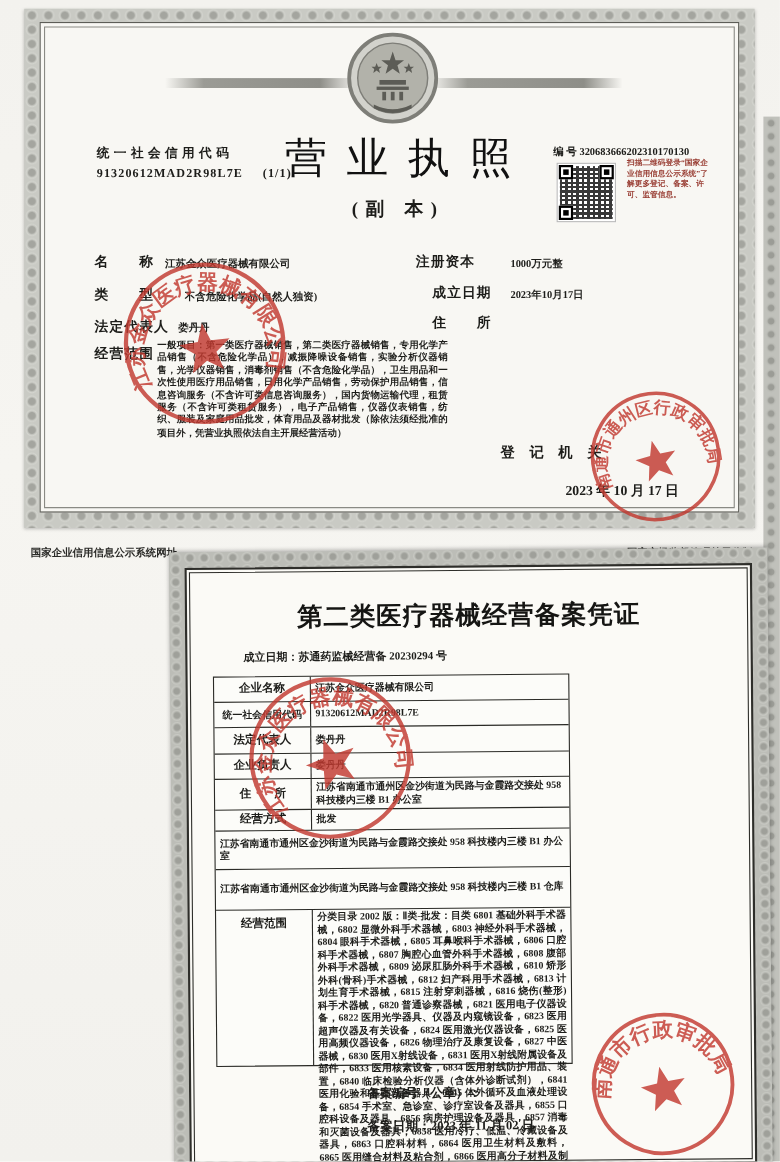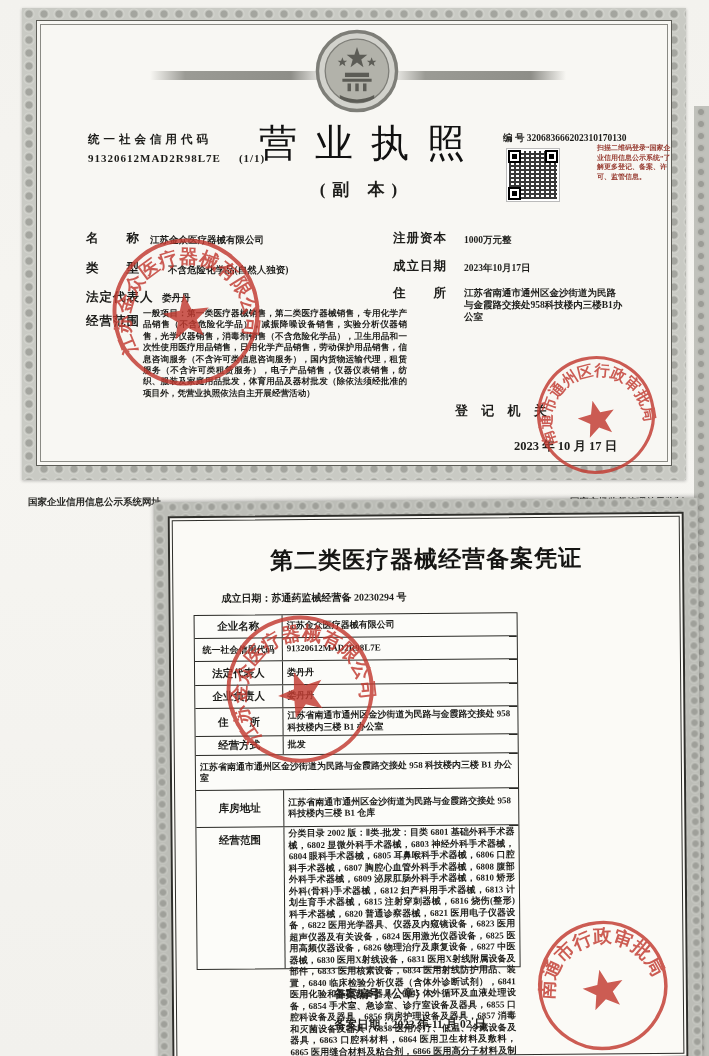--- a/index.html
+++ b/index.html
@@ -142,42 +142,41 @@
   <div class="abs big-title" style="left:170px; top:110px; width:340px;">营业执照</div>
   <div class="abs sub-title" style="left:170px; top:170px; width:340px;">(副 本)</div>
 
   <div class="abs serial" style="left:481px; top:124px;">编 号 320683666202310170130</div>
   <div class="abs qr" style="left:484px; top:140px;">
     <div class="qr-noise"></div>
     <div class="finder" style="left:1px; top:1px;"></div>
     <div class="finder" style="right:1px; top:1px;"></div>
     <div class="finder" style="left:1px; bottom:1px;"></div>
   </div>
-  <div class="abs qr-caption" style="left:575px; top:136px;">扫描二维码登录“国家企业信用信息公示系统”了解更多登记、备案、许可、监管信息。</div>
+  <div class="abs qr-caption" style="left:548px; top:136px;">扫描二维码登录“国家企业信用信息公示系统”了解更多登记、备案、许可、监管信息。</div>
 
   <div class="abs f-label" style="left:64px; top:222px;">名　　称</div>
   <div class="abs f-value" style="left:128px; top:226px;">江苏金众医疗器械有限公司</div>
 
   <div class="abs f-label" style="left:64px; top:252px;">类　　型</div>
   <div class="abs f-value" style="left:146px; top:256px;">不含危险化学品(自然人独资)</div>
 
   <div class="abs f-label" style="left:64px; top:281px;">法定代表人</div>
   <div class="abs f-value" style="left:140px; top:284px;">娄丹丹</div>
 
   <div class="abs f-label" style="left:64px; top:305px;">经营范围</div>
   <div class="abs scope1" style="left:121px; top:300px;">一般项目：第一类医疗器械销售，第二类医疗器械销售，专用化学产品销售（不含危险化学品），减振降噪设备销售，实验分析仪器销售，光学仪器销售，消毒剂销售（不含危险化学品），卫生用品和一次性使用医疗用品销售，日用化学产品销售，劳动保护用品销售，信息咨询服务（不含许可类信息咨询服务），国内货物运输代理，租赁服务（不含许可类租赁服务），电子产品销售，仪器仪表销售，纺织、服装及家庭用品批发，体育用品及器材批发（除依法须经批准的项目外，凭营业执照依法自主开展经营活动）</div>
 
-  <div class="abs f-label" style="left:371px; top:222px;font-family:Liberation Serif, serif;">注册资本</div>
+  <div class="abs f-label" style="left:356px; top:222px;font-family:Liberation Serif, serif;">注册资本</div>
   <div class="abs f-value" style="left:442px; top:226px;">1000万元整</div>
 
   <div class="abs f-label" style="left:371px; top:250px;">成立日期</div>
   <div class="abs f-value" style="left:442px; top:254px;">2023年10月17日</div>
 
   <div class="abs f-label" style="left:371px; top:277px;">住　　所</div>
-  <div class="abs f-value wrap" style="left:442px; top:279px; width:160px; line-height:12px;">江苏省南通市通州区金沙街道为民路与金霞路交接处958科技楼内三楼B1办公室</div>
 
   <div class="abs reg-label" style="left:433px; top:394px;text-align:right;">登 记 机 关</div>
   <div class="abs reg-date" style="left:492px; top:430px;">2023 年 10 月 17 日</div>
 
   <div class="abs stamp" style="left:88px; top:228px; width:152px; height:152px; transform:rotate(-8deg);">
     <svg viewBox="0 0 100 100">
       <defs>
           <path id="arcA" d="M 14 68 A 38 38 0 1 1 86 68" fill="none"></path>
         </defs>
       <circle cx="50" cy="50" r="47" fill="none" stroke="#c23a30" stroke-width="2.6"></circle>
@@ -238,21 +237,20 @@
       <div class="cell-v wrap">江苏省南通市通州区金沙街道为民路与金霞路交接处 958 科技楼内三楼 B1 办公室</div>
     </div>
     <div class="p-row" style="height:19px;">
       <div class="cell-l">经营方式</div>
       <div class="cell-v">批发</div>
     </div>
     <div class="p-row" style="height:35px;">
       <div class="cell-v">江苏省南通市通州区金沙街道为民路与金霞路交接处 958 科技楼内三楼 B1 办公室</div>
     </div>
     <div class="p-row" style="height:37px;">
-      <div class="cell-l">库房地址</div>
       <div class="cell-v">江苏省南通市通州区金沙街道为民路与金霞路交接处 958 科技楼内三楼 B1 仓库</div>
     </div>
     <div class="p-row top" style="height:141px;">
       <div class="cell-l">经营范围</div>
       <div class="cell-v scope2">分类目录 2002 版：Ⅱ类-批发：目类 6801 基础外科手术器械，6802 显微外科手术器械，6803 神经外科手术器械，6804 眼科手术器械，6805 耳鼻喉科手术器械，6806 口腔科手术器械，6807 胸腔心血管外科手术器械，6808 腹部外科手术器械，6809 泌尿肛肠外科手术器械，6810 矫形外科(骨科)手术器械，6812 妇产科用手术器械，6813 计划生育手术器械，6815 注射穿刺器械，6816 烧伤(整形)科手术器械，6820 普通诊察器械，6821 医用电子仪器设备，6822 医用光学器具、仪器及内窥镜设备，6823 医用超声仪器及有关设备，6824 医用激光仪器设备，6825 医用高频仪器设备，6826 物理治疗及康复设备，6827 中医器械，6830 医用X射线设备，6831 医用X射线附属设备及部件，6833 医用核素设备，6834 医用射线防护用品、装置，6840 临床检验分析仪器（含体外诊断试剂），6841 医用化验和基础设备器具，6845 体外循环及血液处理设备，6854 手术室、急诊室、诊疗室设备及器具，6855 口腔科设备及器具，6856 病房护理设备及器具，6857 消毒和灭菌设备及器具，6858 医用冷疗、低温、冷藏设备及器具，6863 口腔科材料，6864 医用卫生材料及敷料，6865 医用缝合材料及粘合剂，6866 医用高分子材料及制品，6870 软件。分类目录 2017 版：Ⅱ类-批发：目类 01 有源手术器械，02 无源手术器械，03 神经和心血管手术器械，04 骨科手术器械，05 放射治疗器械，06 医用成像器械，07 医用诊察和监护器械，08 呼吸、麻醉和急救器械，09 物理治疗器械，10 输血、透析和体外循环器械，11 医疗器械消毒灭菌器械，14 注输、护理和防护器械，15 患者承载器械，16 眼科器械，17 口腔科器械，18 妇产科、辅助生殖和避孕器械，19 医用康复器械，20 中医器械，21 医用软件，22 临床检验器械（以上不含植入、介入医疗器械）</div>
     </div>
   </div>
 
   <div class="abs stamp" style="left:69px; top:112px; width:152px; height:152px; transform:rotate(-20deg);">
     <svg viewBox="0 0 100 100">

